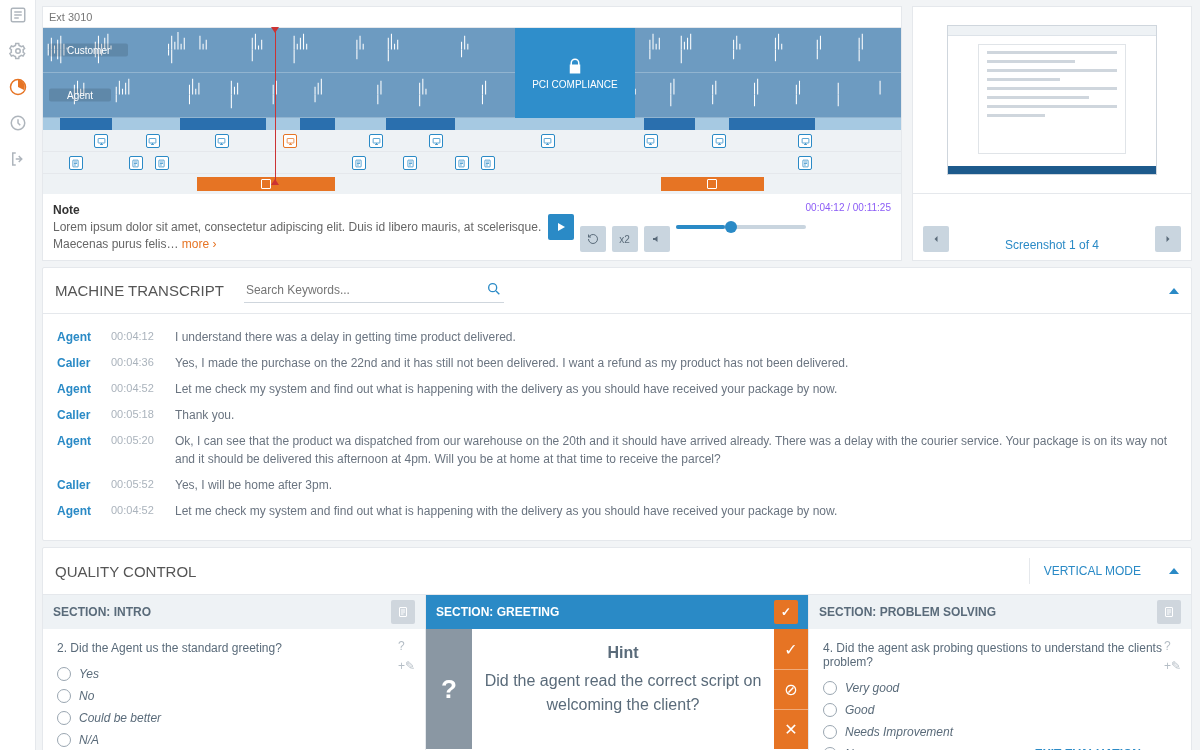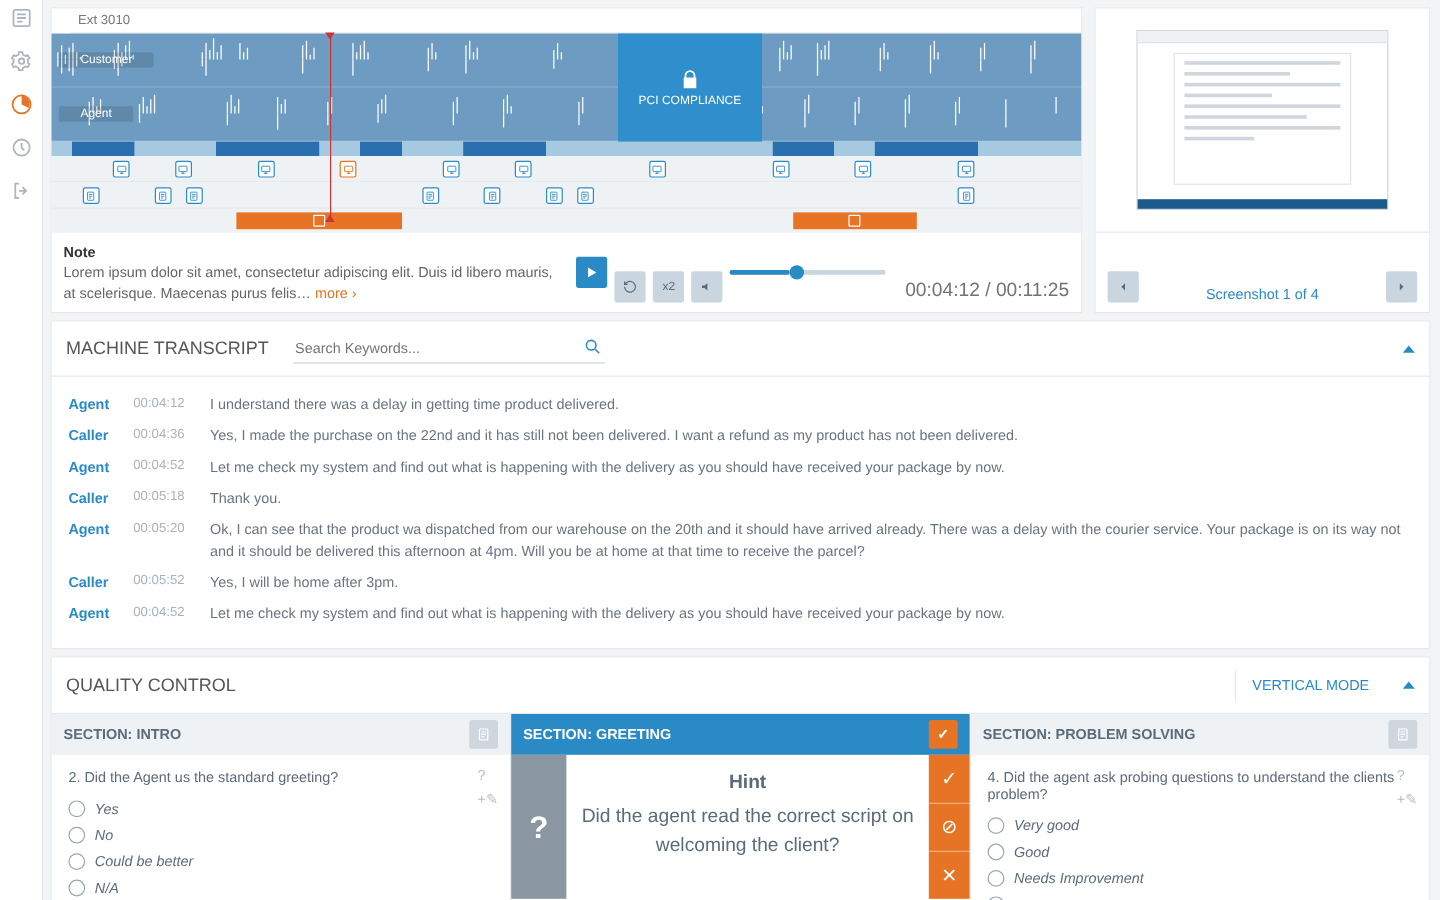--- a/index.html
+++ b/index.html
@@ -25,21 +25,21 @@
     gap: 18px;
   }
   .side-nav .nav-icon { width: 18px; height: 18px; opacity: .6; cursor: pointer; }
   .side-nav .nav-icon.accent { opacity: 1; }
   
   .main { flex: 1; display: flex; flex-direction: column; overflow: hidden; }
   .panel { background: #fff; border: 1px solid #e5e8ec; margin: 6px 8px 0 6px; border-radius: 2px; }
   
   .player-row { display: flex; gap: 10px; margin: 6px 8px 0 6px; }
   .player { flex: 1; background: #fff; border: 1px solid #e5e8ec; display: flex; flex-direction: column; }
-  .ext-label { font-size: 11px; color: #777; padding: 4px 6px; border-bottom: 1px solid #e5e8ec; margin-left: 16px; }
+  .ext-label { font-size: 11px; color: #777; padding: 4px 6px; border-bottom: 1px solid #e5e8ec; }
   .wave-area { position: relative; background: #6d9bc1; height: 90px; display: flex; flex-direction: column; }
   .wave-track { flex: 1; position: relative; border-bottom: 1px solid rgba(255,255,255,0.25); overflow: hidden; }
   .wave-track .track-label {
     position: absolute; left: 6px; top: 50%; transform: translateY(-50%);
     font-size: 10px; color: #fff; background: rgba(0,0,0,0.12); padding: 1px 18px; border-radius: 2px; z-index: 3;
   }
   .wave-track svg { position: absolute; inset: 0; width: 100%; height: 100%; }
   .pci-block {
     position: absolute; top: 0; bottom: 0; background: #2f8ecb; color: #fff;
     display: flex; flex-direction: column; align-items: center; justify-content: center; font-size: 10px; z-index: 2; gap: 4px;
@@ -64,37 +64,37 @@
   .playhead {
     position: absolute; top: 0; width: 1px; background: #c33; z-index: 4;
     height: 156px;
   }
   .playhead::before, .playhead::after {
     content: ""; position: absolute; left: -4px; width: 0; height: 0;
     border-left: 4px solid transparent; border-right: 4px solid transparent;
   }
   .playhead::before { top: -1px; border-top: 6px solid #c33; }
   .playhead::after  { bottom: -1px; border-bottom: 6px solid #c33; }
-  .player-bottom { display: flex; align-items: flex-end; padding: 8px 10px; gap: 16px; }
+  .player-bottom { display: flex; align-items: flex-start; padding: 8px 10px; }
   .note-block { flex: 1; font-size: 12px; color: #666; line-height: 1.4; }
   .note-block .note-title { color: #333; font-weight: 600; font-size: 12px; }
   .note-block .more { color: #e67424; cursor: pointer; }
   .controls-block { display: flex; align-items: center; gap: 6px; }
   .sq-btn {
     width: 26px; height: 26px; background: #2a8ac6; color: #fff;
     display: flex; align-items: center; justify-content: center;
     border-radius: 2px; cursor: pointer; font-size: 10px;
   }
   .sq-btn.light { background: #c9d5df; color: #5a6b7a; margin-top: 24px; }
   .sq-btn svg { width: 12px; height: 12px; }
   .progress-slider { width: 130px; display: flex; align-items: center; }
   .progress-slider .bar { flex: 1; height: 4px; background: #c9d5df; position: relative; border-radius: 2px; }
   .progress-slider .bar .fill { position: absolute; left: 0; top: 0; bottom: 0; width: 38%; background: #2a8ac6; border-radius: 2px; }
   .progress-slider .bar .knob { position: absolute; top: -4px; left: 38%; width: 12px; height: 12px; background: #2a8ac6; border-radius: 50%; }
-  .time-text { color: #737373; font-size: 16px; }
+  .time-text { color: #8b5cf6; font-size: 10px; }
   
   .shot-panel { width: 280px; background: #fff; border: 1px solid #e5e8ec; display: flex; flex-direction: column; }
   .shot-body { flex: 1; display: flex; align-items: center; justify-content: center; padding: 10px; }
   .shot-thumb {
     width: 210px; height: 150px; border: 1px solid #cfd6dd; background: #fff;
     position: relative;
   }
   .shot-thumb .titlebar { height: 10px; background: #eef2f5; border-bottom: 1px solid #dde3e9; }
   .shot-thumb .doc {
     position: absolute; top: 18px; left: 30px; right: 30px; height: 110px; background: #fff;

